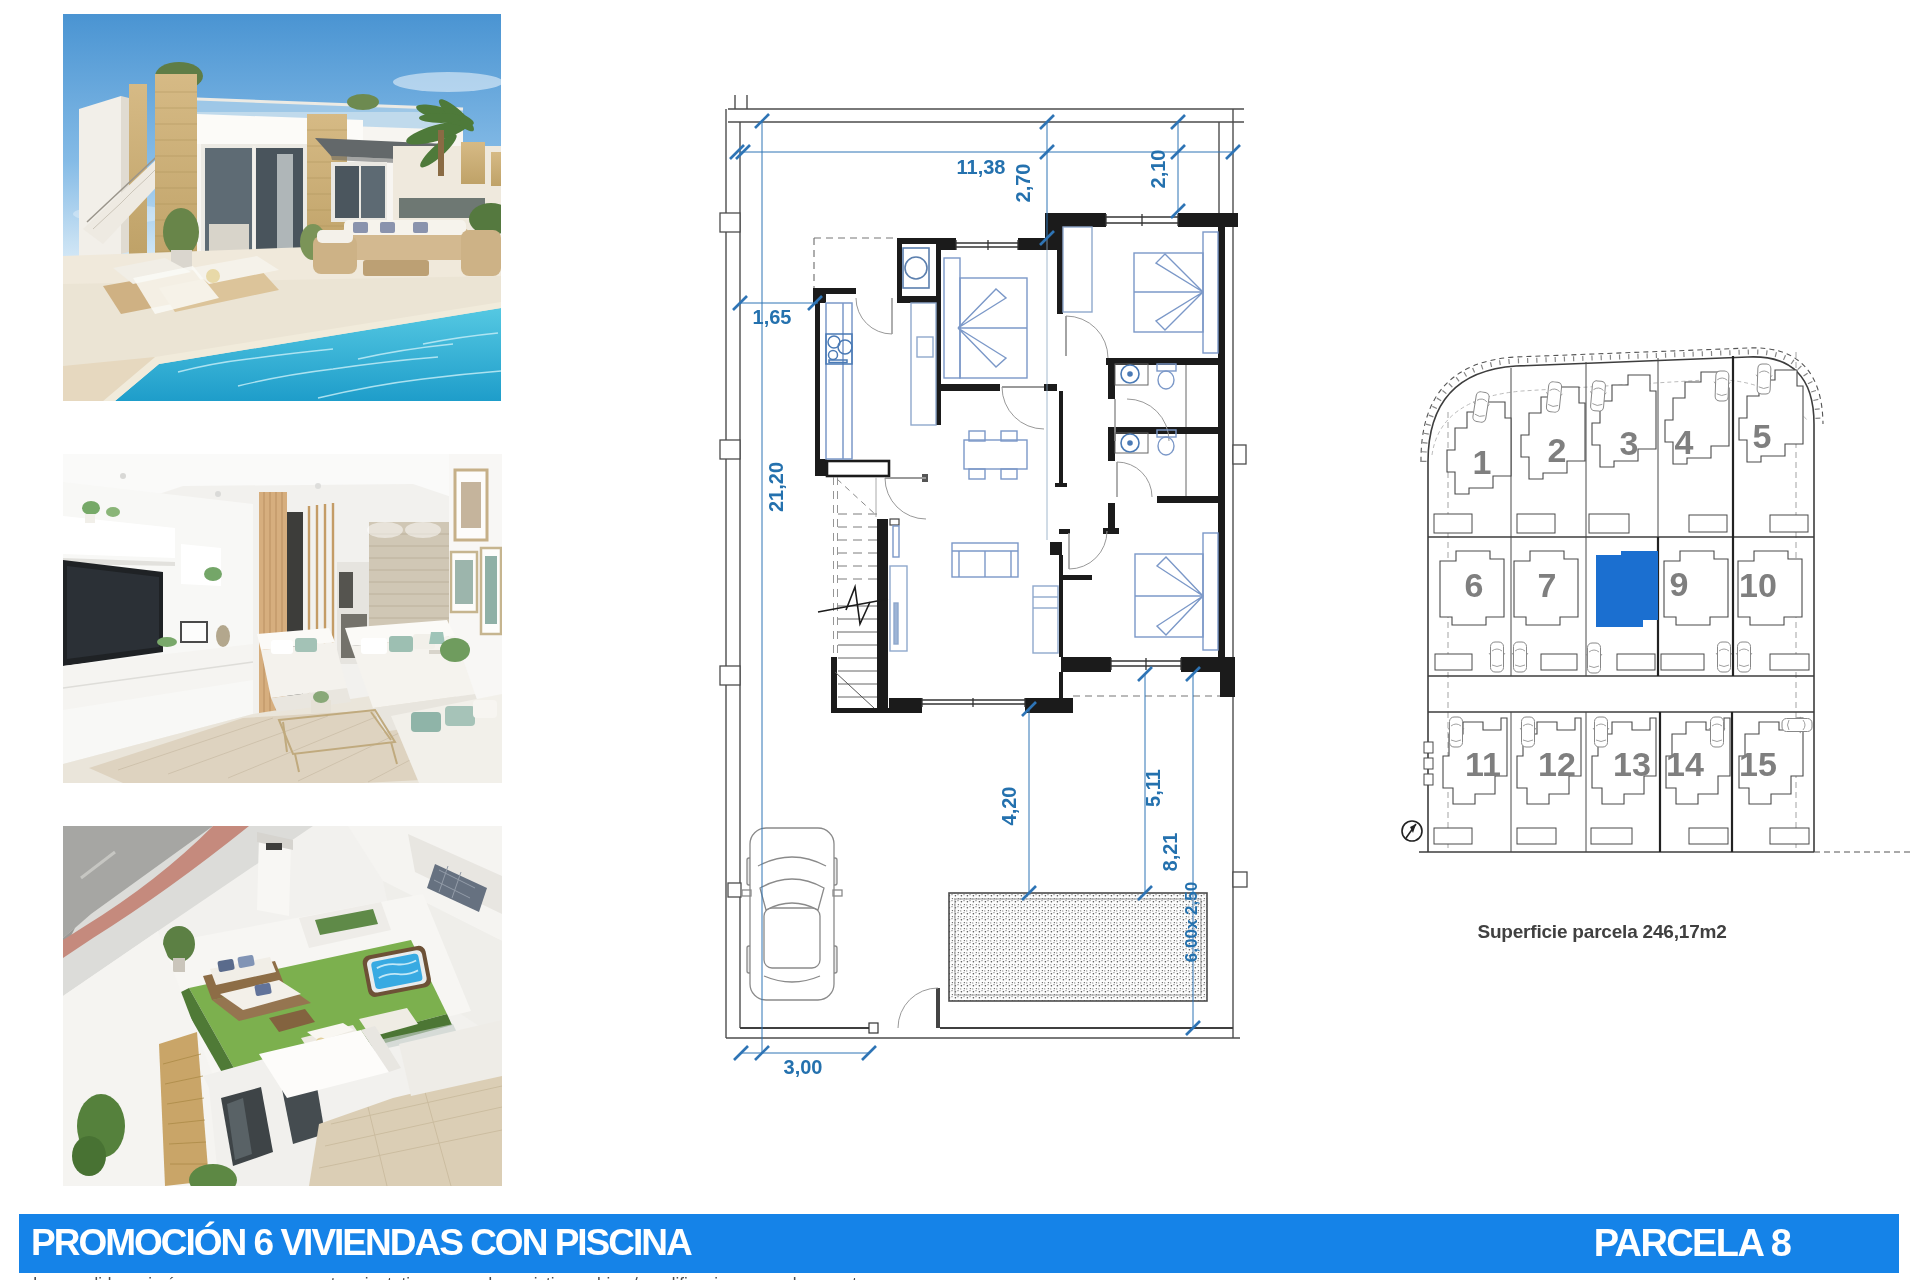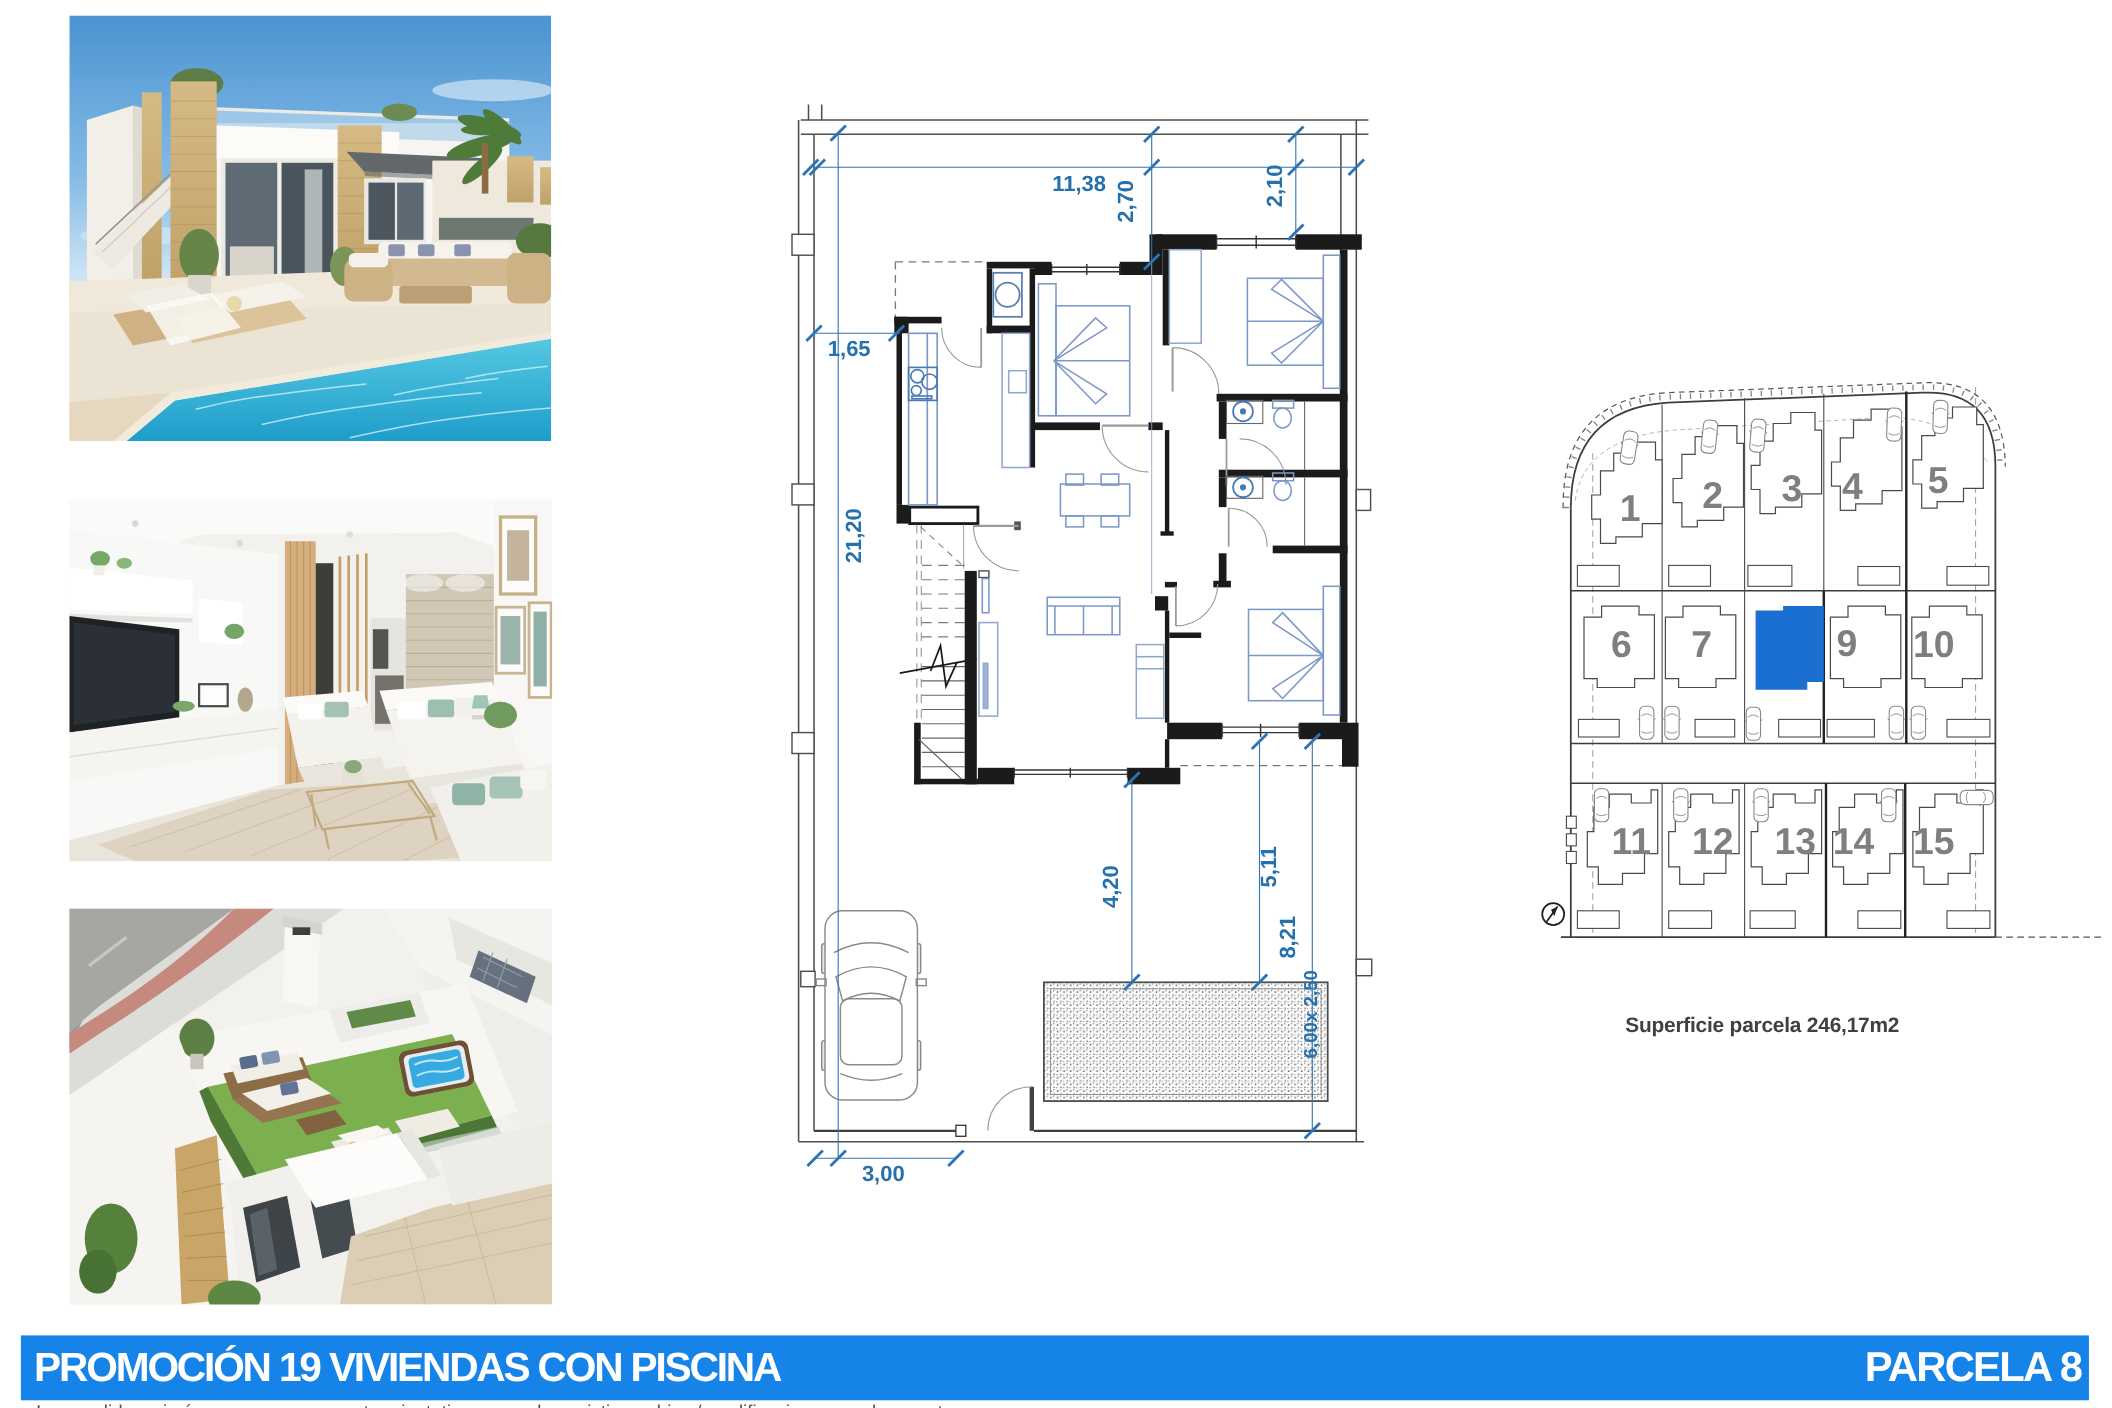--- a/index.html
+++ b/index.html
@@ -964,17 +964,17 @@
 <line x1="1406" y1="838" x2="1416" y2="824"></line>
 <path d="M1416,824 L1410,827 L1413,833 Z" fill="#222" stroke="none"></path>
 </g>
 
 <text x="1602" y="938" text-anchor="middle" font-size="19px" font-weight="600" fill="#404040" letter-spacing="-0.2">Superficie parcela 246,17m2</text>
 </g>
 </svg>
 
 <div class="abs" style="left:19px;top:1214px;width:1880px;height:59px;background:#1583e8;"></div>
 
-<div class="abs" style="left:31px;top:1222px;width:1200px;height:44px;font-size:37px;font-weight:700;letter-spacing:-2px;color:#ffffff;">PROMOCIÓN 19 VIVIENDAS CON PISCINA</div>
-
-<div class="abs" style="left:1492px;top:1222px;width:400px;height:44px;font-size:38px;font-weight:700;letter-spacing:-1.6px;color:#ffffff;text-align:right;">PARCELA 8</div>
+<div class="abs" style="left:31px;top:1222px;width:1200px;height:44px;font-size:37px;font-weight:700;letter-spacing:-2px;color:#ffffff;">PROMOCIÓN 6 VIVIENDAS CON PISCINA</div>
+
+<div class="abs" style="left:1492px;top:1222px;width:400px;height:44px;font-size:38px;font-weight:700;letter-spacing:-1.6px;color:#ffffff;text-align:center;">PARCELA 8</div>
 
 <div class="abs" style="left:33px;top:1274px;font-size:17px;color:#4f4f4f;">Las medidas e imágenes son meramente orientativas y pueden existir cambios / modificaciones en el proyecto</div>
 
 </body></html>

